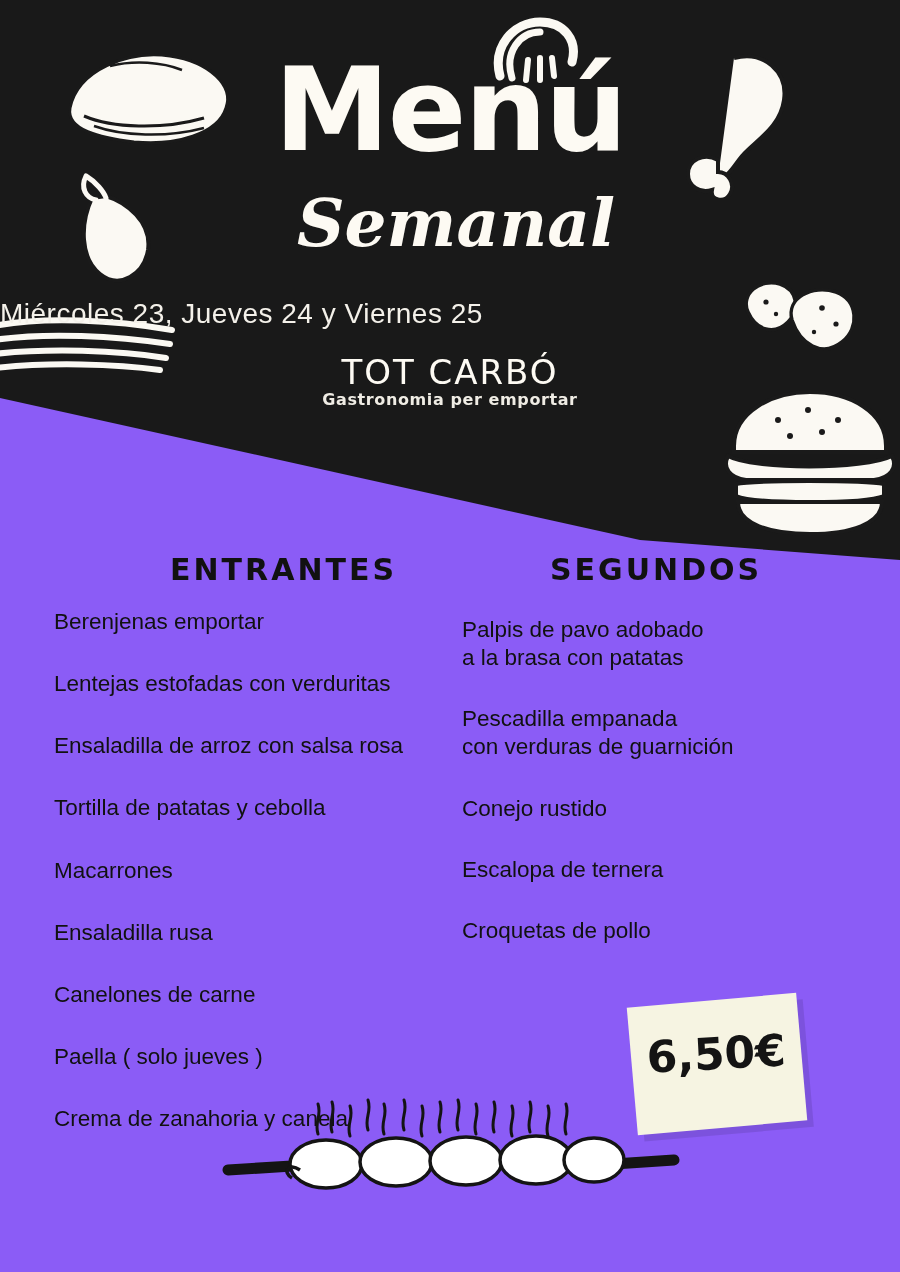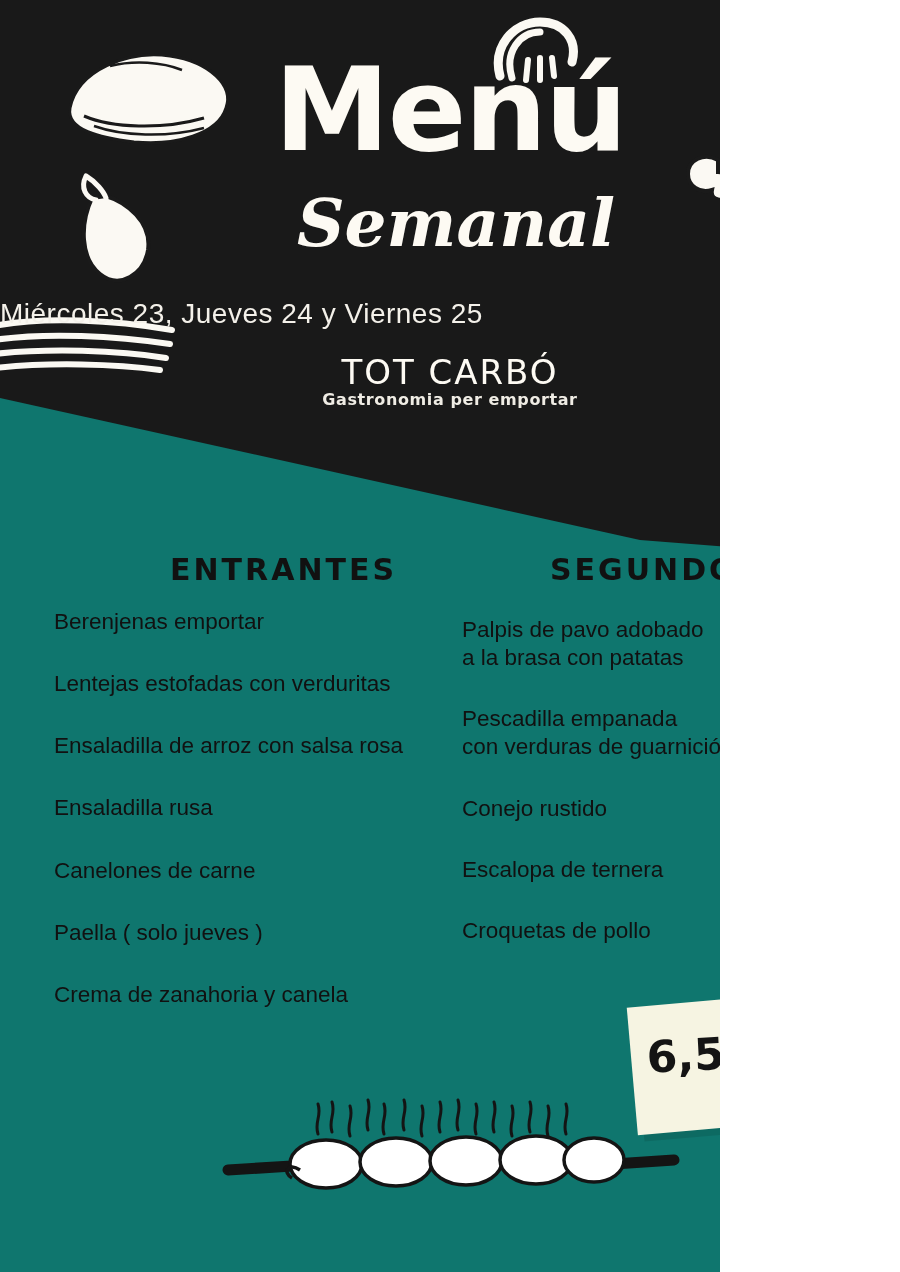--- a/index.html
+++ b/index.html
@@ -5,24 +5,24 @@
   html, body {
     margin: 0;
     padding: 0;
     background: #ffffff;
   }
   body {
     font-family: "Liberation Sans", sans-serif;
   }
   #poster {
     position: relative;
-    width: 720px;
+    width: 900px;
     height: 1272px;
     overflow: hidden;
-    background: #0f766e;
+    background: #8b5cf6;
   }
   .header-dark-2 {
     position: absolute;
     left: 0;
     top: 0;
     width: 900px;
     height: 560px;
     background: #191919;
     clip-path: polygon(0 0, 900px 0, 900px 560px, 640px 540px, 0 398px);
   }
@@ -231,20 +231,22 @@
   <div class="brand">TOT CARBÓ</div>
   <div class="brand-sub">Gastronomia per emportar</div>
 
   <div class="col-heading entrantes">ENTRANTES</div>
   <div class="col-heading segundos">SEGUNDOS</div>
 
   <ul class="menu-list left">
     <li>Berenjenas emportar</li>
     <li>Lentejas estofadas con verduritas</li>
     <li>Ensaladilla de arroz con salsa rosa</li>
+    <li>Tortilla de patatas y cebolla</li>
+    <li>Macarrones</li>
     <li>Ensaladilla rusa</li>
     <li>Canelones de carne</li>
     <li>Paella ( solo jueves )</li>
     <li>Crema de zanahoria y canela</li>
   </ul>
 
   <ul class="menu-list right">
     <li>Palpis de pavo adobado
 a la brasa con patatas</li>
     <li>Pescadilla empanada

